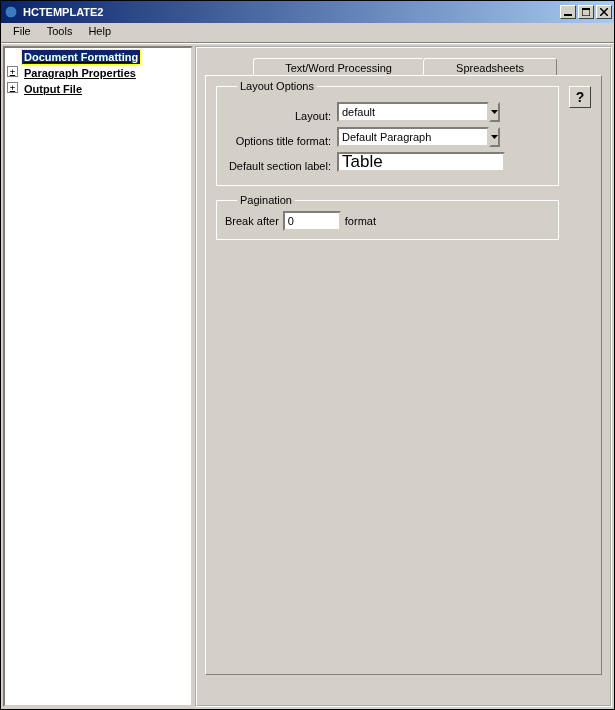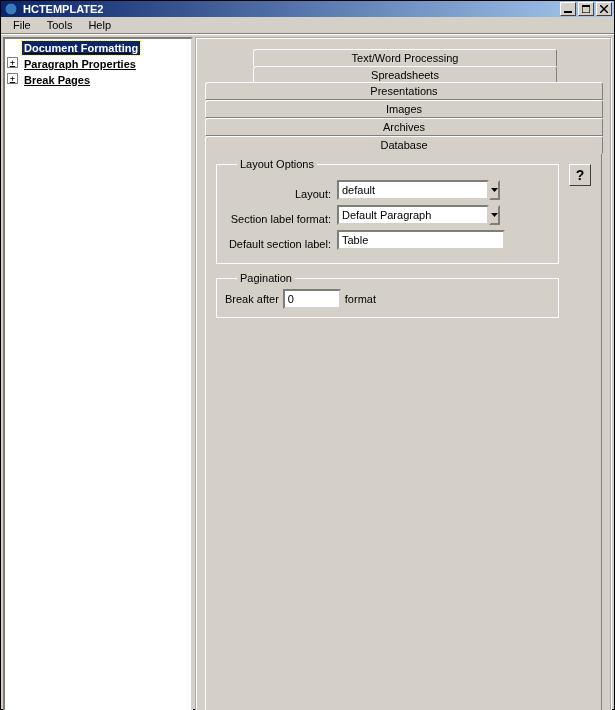--- a/index.html
+++ b/index.html
@@ -131,21 +131,20 @@
   padding: 10px 8px 4px 8px;
   position: relative;
 }
 .tabstrip {
   position: relative;
   margin-bottom: -1px;
 }
 .tabrow {
   display: flex;
   position: relative;
-  flex-direction: column;
 }
 .tabrow.toprow {
   padding-left: 48px;
   padding-right: 46px;
   margin-bottom: -1px;
 }
 .tab {
   border: 1px solid #808080;
   border-top-color: #fff;
   border-left-color: #fff;
@@ -243,21 +242,21 @@
   align-items: center;
   justify-content: center;
   cursor: default;
 }
 .combo-btn svg { width: 7px; height: 4px; }
 .textfield {
   width: 168px;
   border: 2px inset #d4d0c8;
   background: #fff;
   padding: 1px 3px;
-  font-size: 11px;
+  font-size: 17px;
   font-family: inherit;
   height: 20px;
 }
 .pagrow {
   display: flex;
   align-items: center;
   gap: 4px;
 }
 .pagrow input {
   width: 58px;
@@ -314,48 +313,34 @@
       <div class="tree-item active">
         <span class="tree-spacer"></span>
         <span class="tree-label">Document Formatting</span>
       </div>
       <div class="tree-item">
         <span class="tree-toggle"></span>
         <span class="tree-label">Paragraph Properties</span>
       </div>
       <div class="tree-item">
         <span class="tree-toggle"></span>
-        <span class="tree-label">Break Pages</span>
+        <span class="tree-label">Output File</span>
       </div>
     </div>
 
     <div class="mainpanel">
       <div class="tabstrip">
         <div class="tabrow toprow">
           <div class="tab" style="flex:1.3">
               <span>Text/Word Processing</span>
             </div>
           <div class="tab" style="flex:1">
               <span>Spreadsheets</span>
             </div>
         </div>
-        <div class="tabrow bottomrow">
-          <div class="tab" style="flex:1.2">
-              <span>Presentations</span>
-            </div>
-          <div class="tab" style="flex:0.8">
-              <span>Images</span>
-            </div>
-          <div class="tab" style="flex:0.9">
-              <span>Archives</span>
-            </div>
-          <div class="tab active" style="flex:1">
-              <span>Database</span>
-            </div>
-        </div>
       </div>
 
       <div class="tabbody">
         <div class="helpbtn">
             <span>?</span>
           </div>
 
         <div class="fieldset">
           <div class="fieldset-legend">Layout Options</div>
 
@@ -365,21 +350,21 @@
               <input class="combo-input" readonly="" value="default" style="">
               <div class="combo-btn">
                 <svg viewBox="0 0 7 4">
                     <polygon points="0,0 7,0 3.5,4" fill="#000"></polygon>
                   </svg>
               </div>
             </div>
           </div>
 
           <div class="formrow">
-            <div class="formlabel">Section label format:</div>
+            <div class="formlabel">Options title format:</div>
             <div class="combo">
               <input class="combo-input" readonly="" value="Default Paragraph" style="">
               <div class="combo-btn">
                 <svg viewBox="0 0 7 4">
                     <polygon points="0,0 7,0 3.5,4" fill="#000"></polygon>
                   </svg>
               </div>
             </div>
           </div>
 

